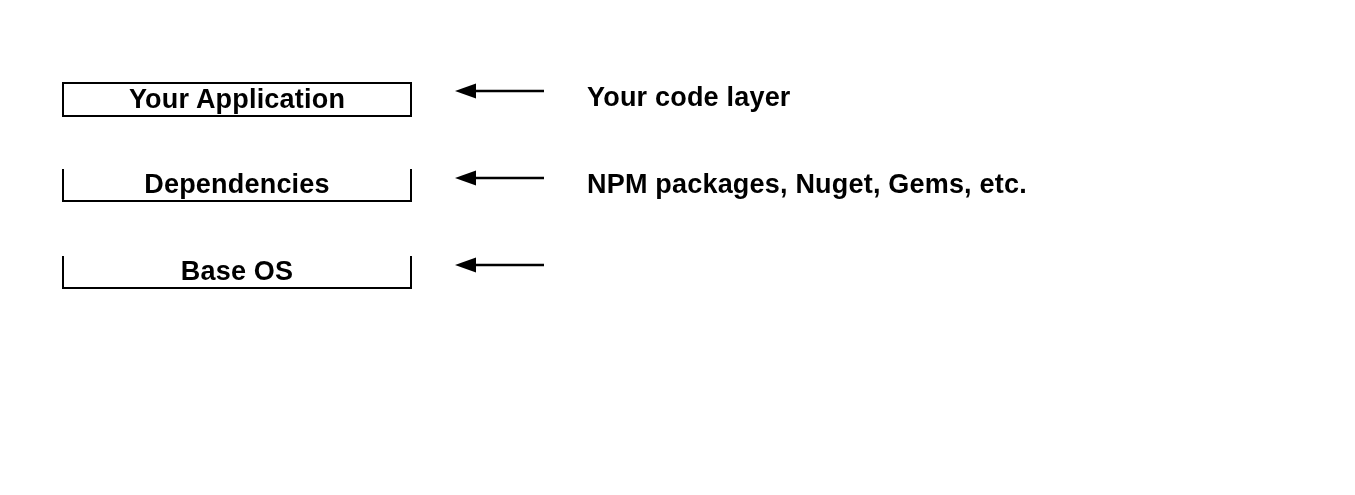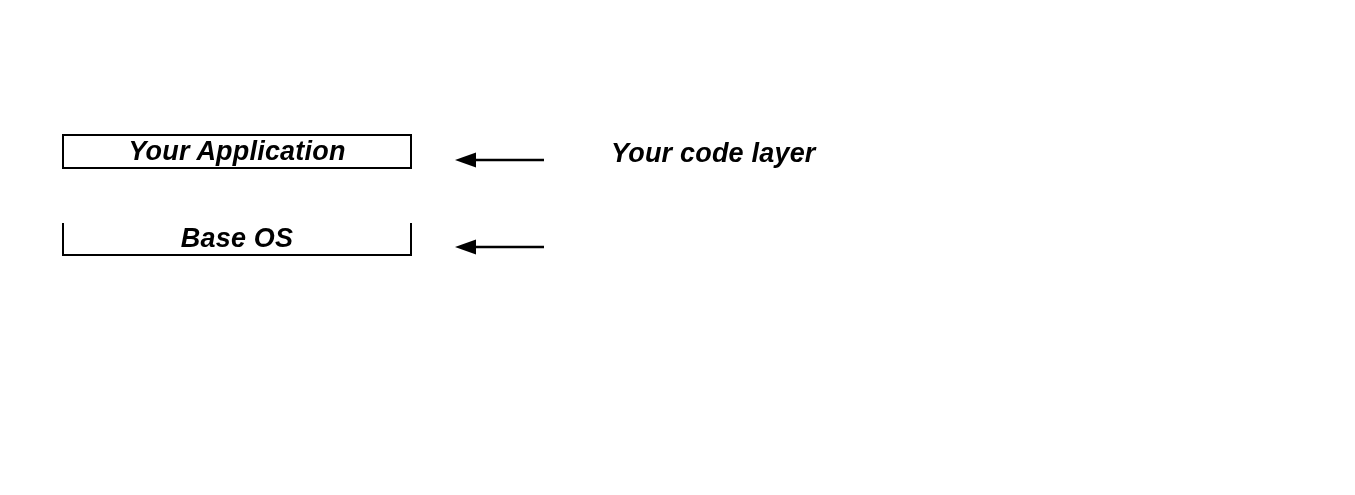--- a/index.html
+++ b/index.html
@@ -15,23 +15,22 @@
     font-family: "Liberation Sans", sans-serif;
     overflow: hidden;
   }
   .stack {
     position: absolute;
     left: 62px;
     top: 82px;
   }
   .row {
     display: flex;
-    align-items: flex-end;
+    align-items: flex-start;
     height: 87px;
-    font-style: italic;
   }
   .row + .row .box {
     border-top: none;
   }
   .box {
     width: 350px;
     box-sizing: border-box;
     border: 2px solid var(--line, #000000);
     background: #ffffff;
     display: flex;
@@ -45,21 +44,21 @@
     letter-spacing: 0.2px;
   }
   .arrow-wrap {
     margin-left: 43px;
     width: 90px;
     display: flex;
     align-items: center;
     flex-shrink: 0;
   }
   .annotation {
-    margin-left: 66px;
+    margin-left: 42px;
     display: flex;
     align-items: center;
     font-size: 27px;
     font-weight: bold;
     color: var(--ink, #000000);
     white-space: nowrap;
     letter-spacing: 0.2px;
   }
 </style>
 </head>
@@ -74,20 +73,32 @@
       </div>
       <div class="arrow-wrap">
         <svg width="90" height="18" viewBox="0 0 90 18" aria-hidden="true">
           <line x1="89" y1="9" x2="14" y2="9" stroke="#000000" stroke-width="2.6"></line>
           <polygon points="0,9 21,1.5 21,16.5" fill="#000000"></polygon>
         </svg>
       </div>
       <div class="annotation">Your code layer</div>
     </div>
 
+    <div class="row">
+      <div class="box">
+        <span>Dependencies</span>
+      </div>
+      <div class="arrow-wrap">
+        <svg width="90" height="18" viewBox="0 0 90 18" aria-hidden="true">
+          <line x1="89" y1="9" x2="14" y2="9" stroke="#000000" stroke-width="2.6"></line>
+          <polygon points="0,9 21,1.5 21,16.5" fill="#000000"></polygon>
+        </svg>
+      </div>
+      <div class="annotation">NPM packages, Nuget, Gems, etc.</div>
+    </div>
 
 
     <div class="row">
       <div class="box">
         <span>Base OS</span>
       </div>
       <div class="arrow-wrap">
         <svg width="90" height="18" viewBox="0 0 90 18" aria-hidden="true">
           <line x1="89" y1="9" x2="14" y2="9" stroke="#000000" stroke-width="2.6"></line>
           <polygon points="0,9 21,1.5 21,16.5" fill="#000000"></polygon>

